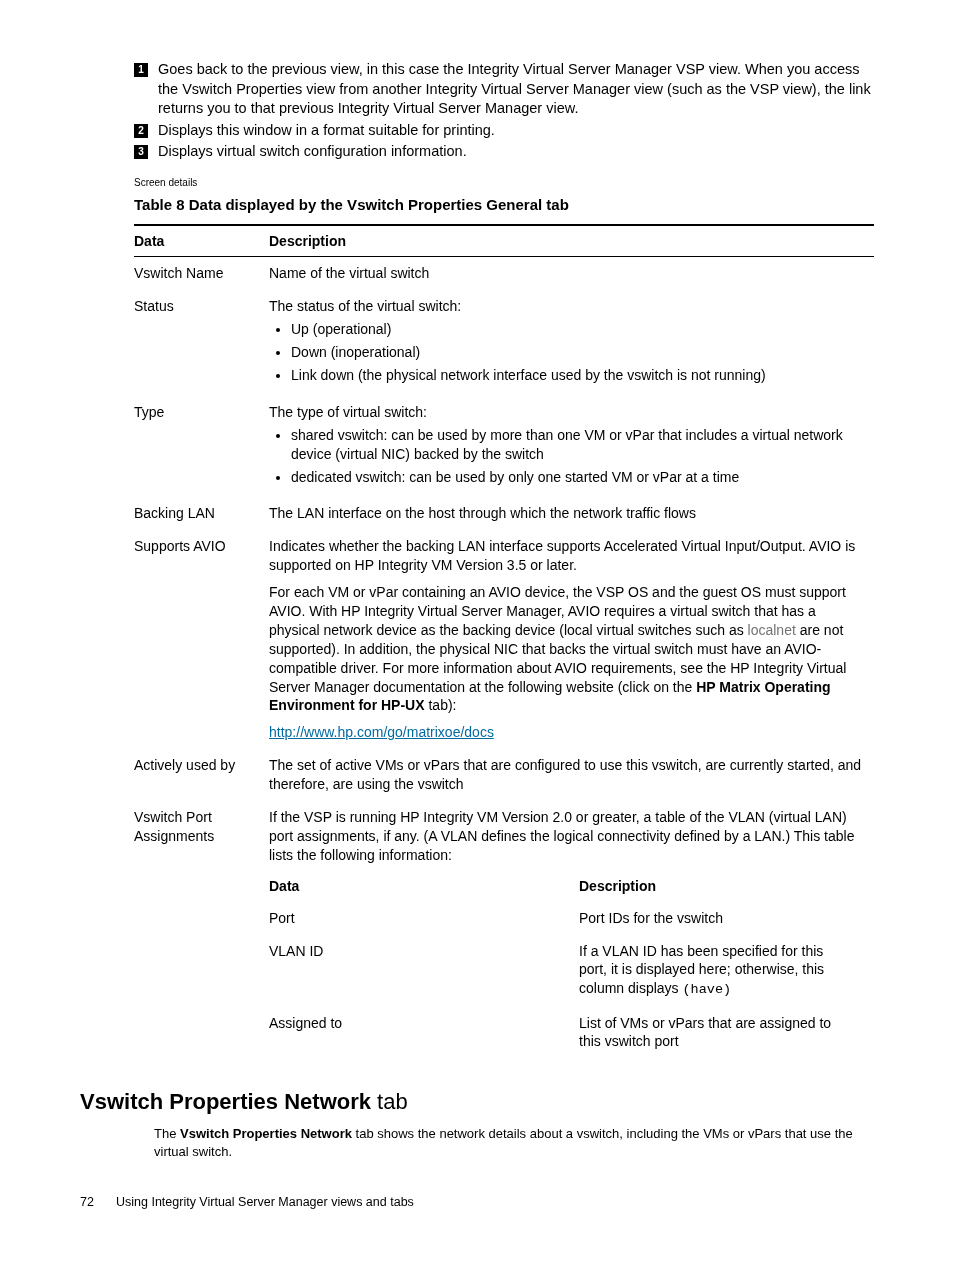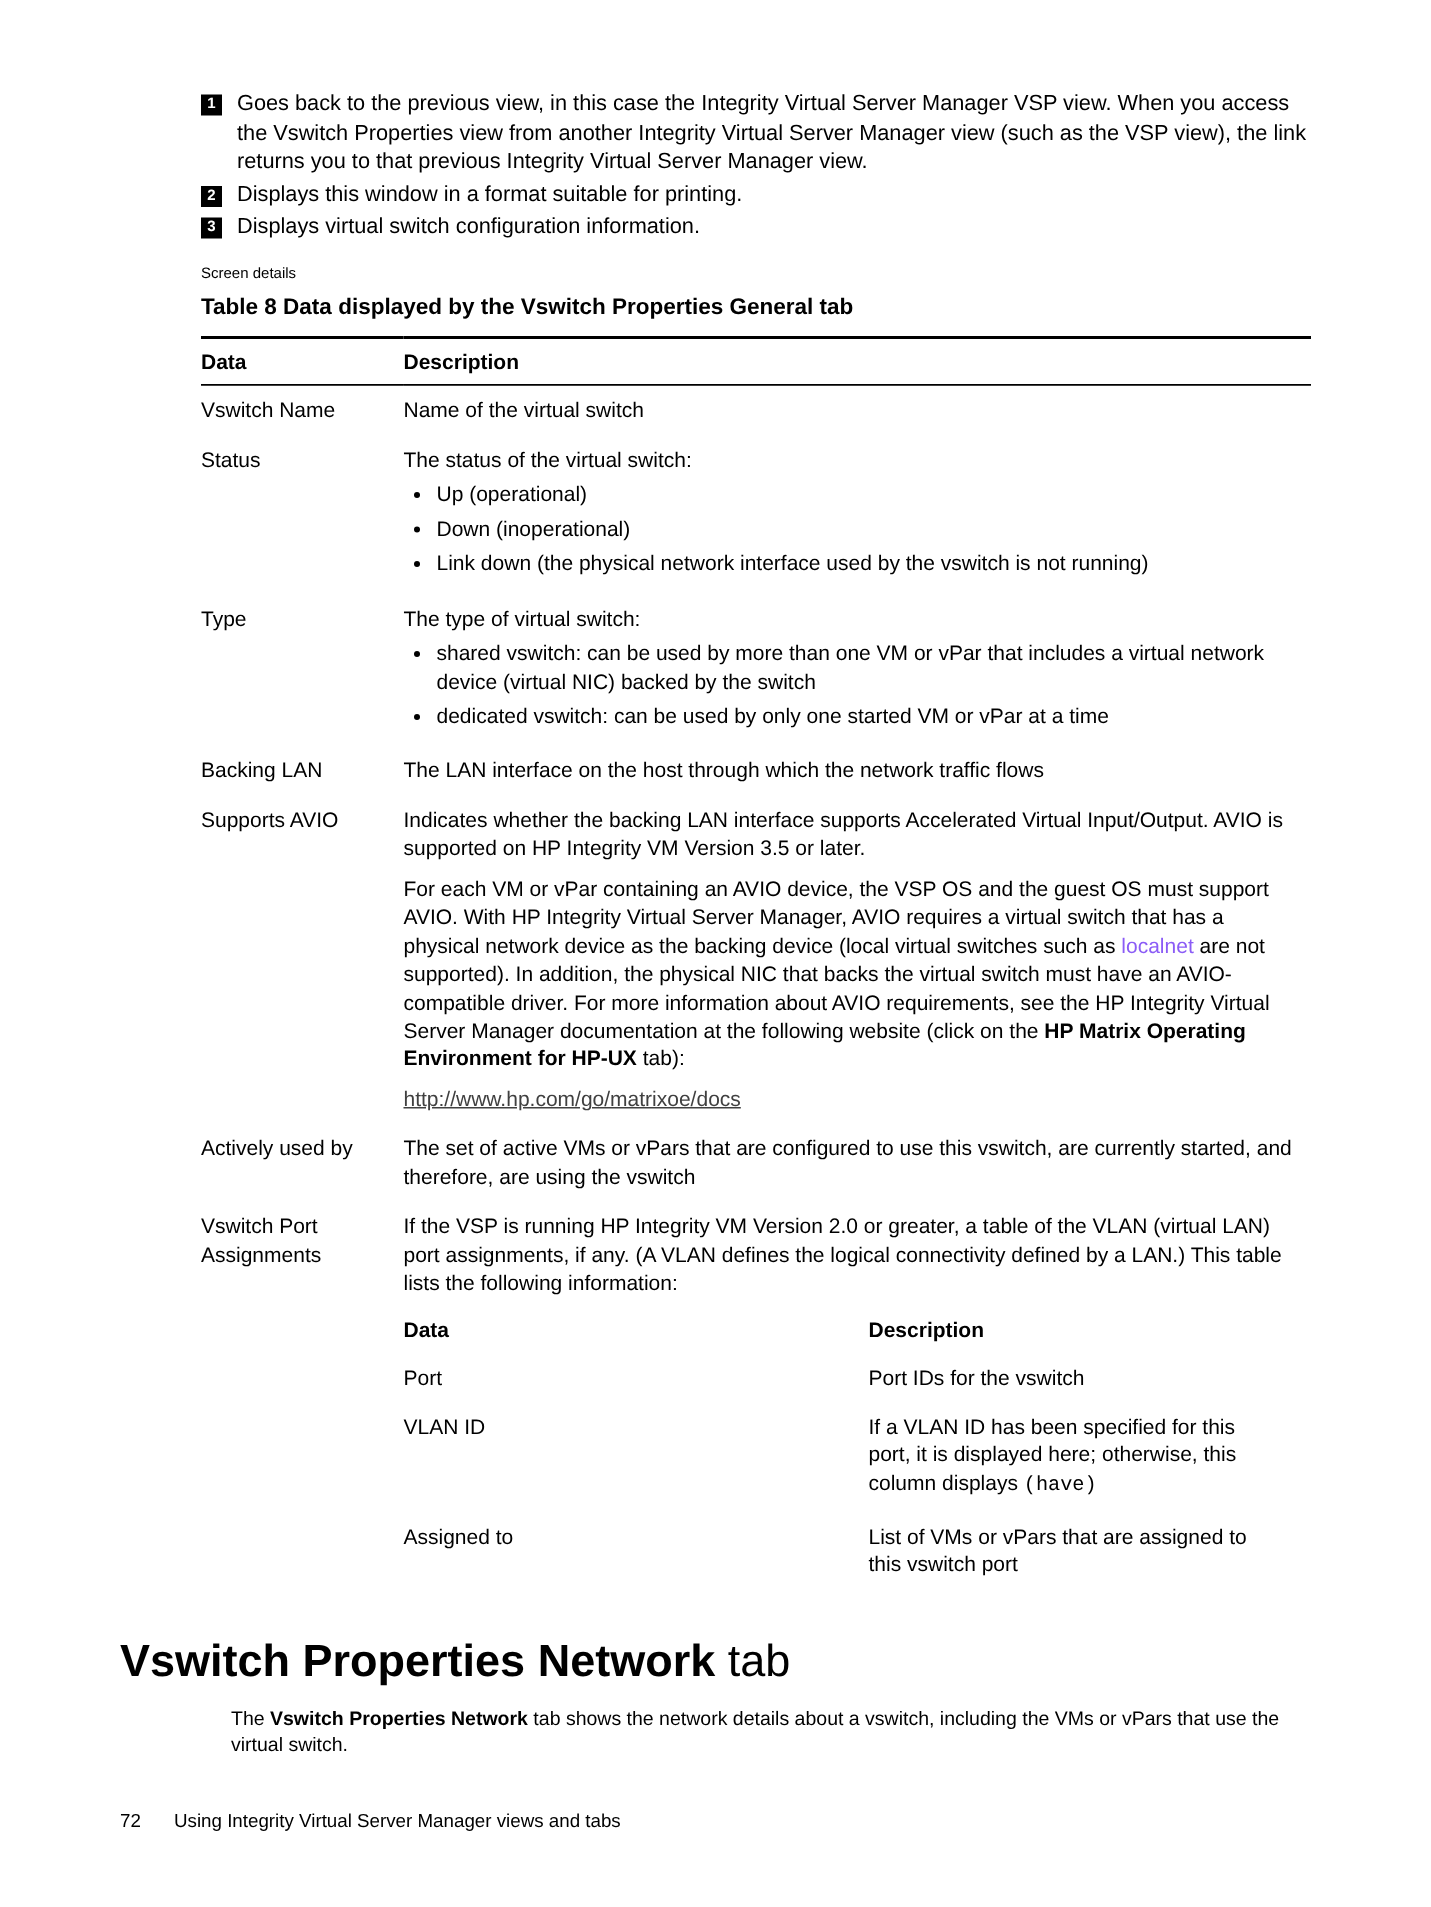--- a/index.html
+++ b/index.html
@@ -35,30 +35,30 @@
     vertical-align: top;
   }
   table.main > tbody > tr > td {
     padding: 7px 10px 7px 0;
     vertical-align: top;
   }
   .col-data { width: 125px; }
   ul.bullets { margin: 4px 0 0 0; padding-left: 22px; }
   ul.bullets li { margin-bottom: 4px; }
   .para { margin-bottom: 8px; }
-  .link { color: #8b5cf6; text-decoration: none; }
-  .ulink { text-decoration: underline; color: #404040; }
+  .link { color: #737373; text-decoration: none; }
+  .ulink { text-decoration: underline; color: #0369a1; }
   .mono { font-family: "Courier New", monospace; font-size: 13.5px; }
   table.inner { width: 100%; border-collapse: collapse; font-size: 14px; margin-top: 6px; }
   table.inner th { text-align: left; font-weight: bold; padding: 6px 10px 6px 0; }
   table.inner td { padding: 7px 10px 7px 0; vertical-align: top; }
   .inner-col1 { width: 300px; }
   h2.section {
     font-family: Arial, Helvetica, sans-serif;
-    font-size: 30px; font-weight: normal;
+    font-size: 22px; font-weight: normal;
     margin: 22px 0 8px 0;
   }
   h2.section .bold { font-weight: bold; }
   .section-body { margin-left: 74px; font-size: 13px; }
   .footer { margin-top: 34px; font-size: 12.5px; }
   .footer .pnum { display: inline-block; width: 36px; }
 </style>
 </head>
 <body>
 

